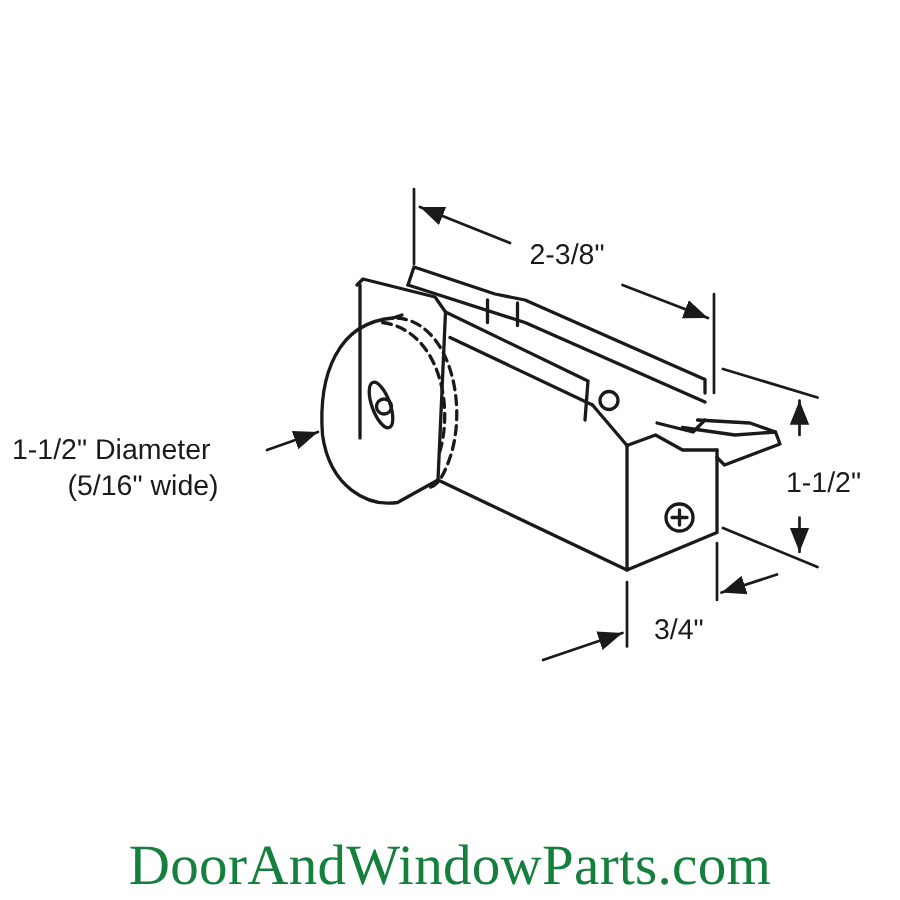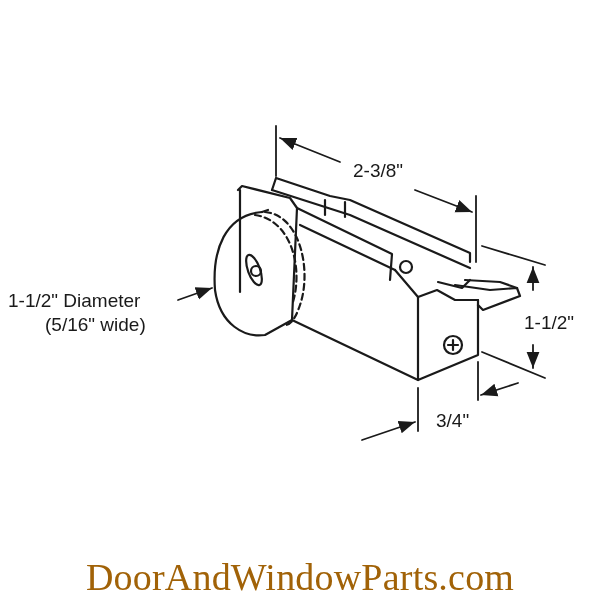--- a/index.html
+++ b/index.html
@@ -1,21 +1,21 @@
 <!DOCTYPE html>
 <html><head>
   <meta charset="utf-8">
   <style>
     html, body { margin: 0; padding: 0; background: #ffffff; }
     body { width: 600px; height: 600px; position: relative; overflow: hidden; }
     .canvas { position: absolute; left: 0; top: 0; width: 600px; height: 600px; }
     .label { position: absolute; font-family: "Liberation Sans", sans-serif; color: #1a1a1a; white-space: nowrap; }
     .dim { font-size: 19px; }
     .watermark { position: absolute; left: 0; width: 600px; top: 555px; text-align: center;
-      font-family: "Liberation Serif", serif; font-size: 38px; color: #a16207; letter-spacing: 0.2px; }
+      font-family: "Liberation Serif", serif; font-size: 38px; color: #15803d; letter-spacing: 0.2px; }
   </style>
 </head>
 <body>
 
 <svg class="canvas" viewBox="0 0 600 600" xmlns="http://www.w3.org/2000/svg">
   <defs>
     <marker id="arr" viewBox="0 0 10 10" refX="10" refY="5" markerWidth="9" markerHeight="9" orient="auto-start-reverse">
       <path d="M0,1 L10,5 L0,9 Z" fill="#1a1a1a"></path>
     </marker>
   </defs>

